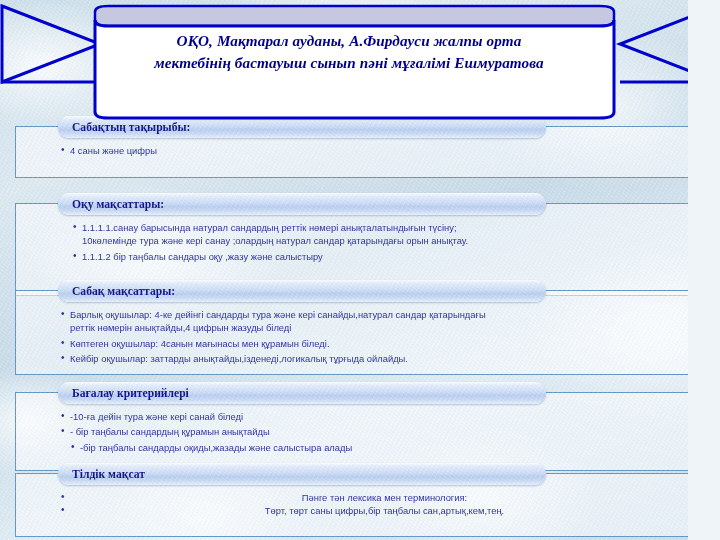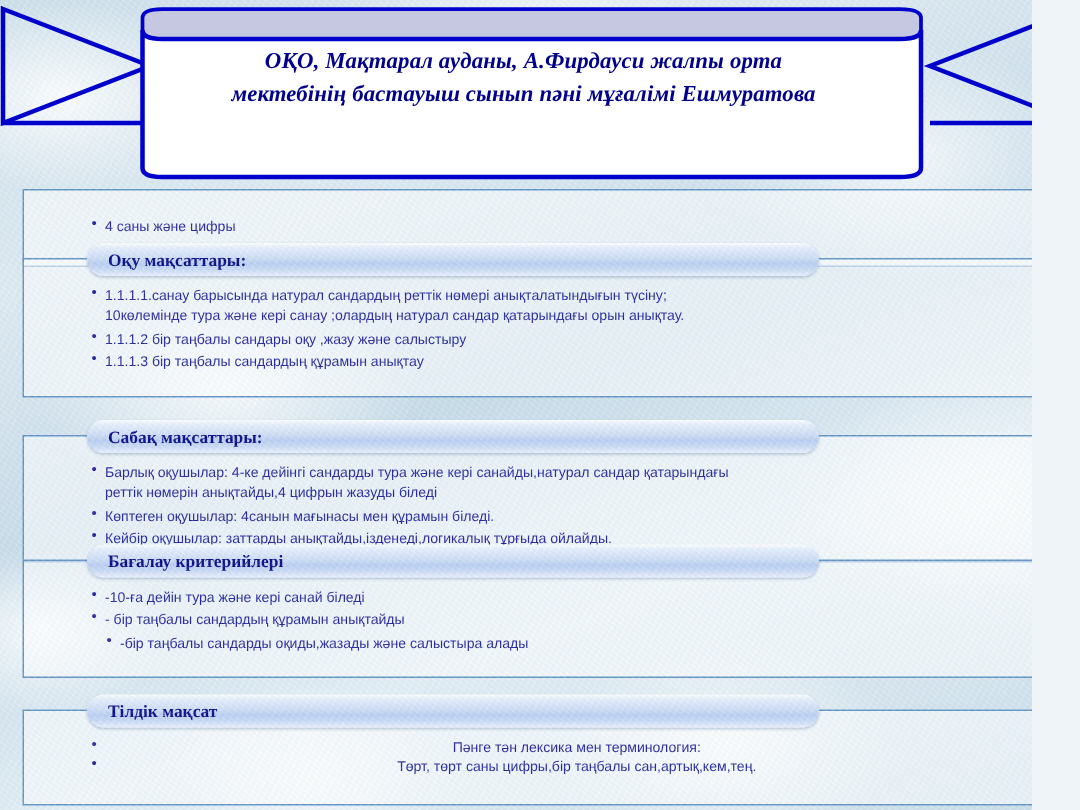--- a/index.html
+++ b/index.html
@@ -151,56 +151,58 @@
       <path d="M95,16 L95,108 Q95,114 108,114 L600,114 Q614,114 614,108 L614,16
                Q614,22 600,22 L108,22 Q95,22 95,16 Z" fill="#ffffff" stroke="#0000cc" stroke-width="3"></path>
     </svg>
     <div id="banner-title">
       <div>ОҚО, Мақтарал ауданы, А.Фирдауси жалпы орта</div>
       <div>мектебінің бастауыш сынып пәні мұғалімі Ешмуратова</div>
     </div>
   </div>
 
   <div class="section" style="top:126px; height:52px;">
+    <div class="sec-head">
+      <span class="sec-head-label">Сабақтың тақырыбы:</span>
+    </div>
     <div class="sec-body">
       <ul class="bullet-list">
         <li class="bullet">4 саны және цифры</li>
       </ul>
     </div>
   </div>
 
-  <div class="section" style="top:172px; height:93px;">
+  <div class="section" style="top:203px; height:93px;padding-left:12px;">
     <div class="sec-head">
       <span class="sec-head-label">Оқу мақсаттары:</span>
     </div>
     <div class="sec-body">
       <ul class="bullet-list">
         <li class="bullet">1.1.1.1.санау барысында натурал сандардың реттік нөмері анықталатындығын түсіну;
 10көлемінде тура және кері санау ;олардың натурал сандар қатарындағы орын анықтау.</li>
         <li class="bullet">1.1.1.2 бір таңбалы сандары оқу ,жазу және салыстыру</li>
-        <li class="bullet">1.1.1.3 бір таңбалы сандардың құрамын анықтау</li>
       </ul>
     </div>
   </div>
 
   <div class="section" style="top:290px; height:85px;">
     <div class="sec-head">
       <span class="sec-head-label">Сабақ мақсаттары:</span>
     </div>
     <div class="sec-body">
       <ul class="bullet-list">
         <li class="bullet">Барлық  оқушылар: 4-ке дейінгі сандарды тура және кері санайды,натурал сандар қатарындағы
 реттік нөмерін анықтайды,4 цифрын жазуды біледі</li>
         <li class="bullet">Көптеген  оқушылар: 4санын мағынасы мен құрамын біледі.</li>
         <li class="bullet">Кейбір  оқушылар: заттарды анықтайды,ізденеді,логикалық тұрғыда ойлайды.</li>
       </ul>
     </div>
   </div>
 
-  <div class="section" style="top:373px; height:79px;">
+  <div class="section" style="top:392px; height:79px;">
     <div class="sec-head">
       <span class="sec-head-label">Бағалау критерийлері</span>
     </div>
     <div class="sec-body">
       <ul class="bullet-list">
         <li class="bullet">-10-ға дейін тура және кері санай біледі</li>
         <li class="bullet">- бір таңбалы сандардың құрамын анықтайды</li>
         <li class="bullet indent">-бір таңбалы сандарды оқиды,жазады және салыстыра алады</li>
       </ul>
     </div>

